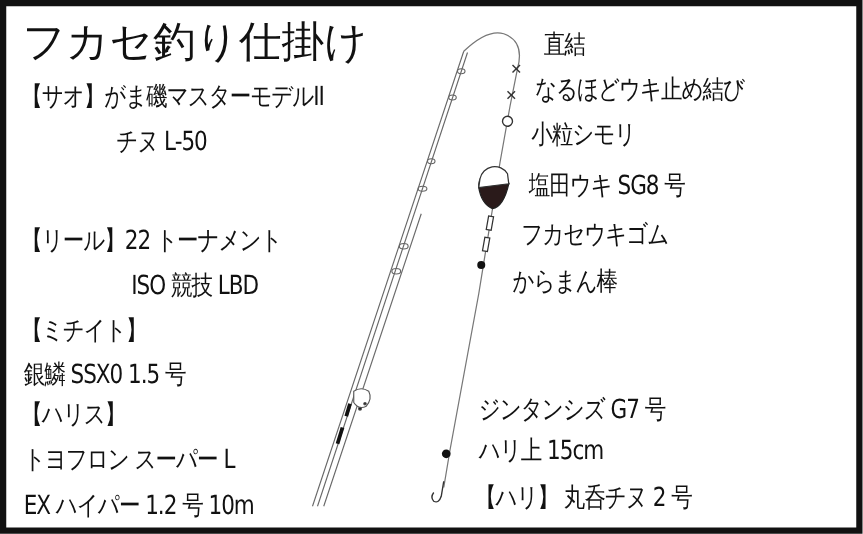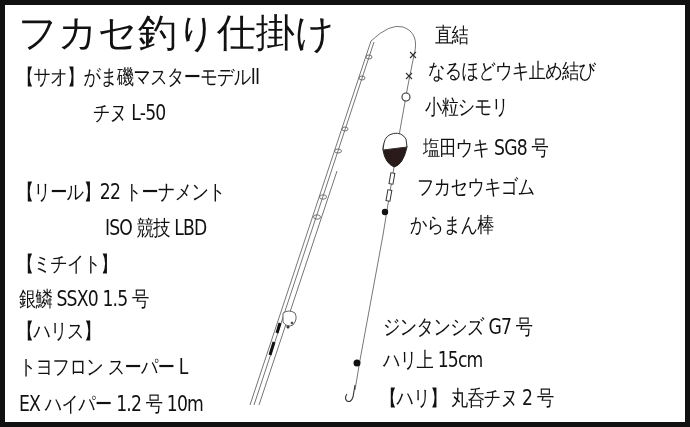--- a/index.html
+++ b/index.html
@@ -13,21 +13,21 @@
     font-family: "DejaVu Sans", "Liberation Sans", sans-serif;
     color: #111111;
   }
   .t {
     position: absolute;
     white-space: nowrap;
     line-height: 1;
     letter-spacing: -1px;
     transform-origin: left top;
   }
-  .title { font-size: 39px; letter-spacing: 0px; font-family: Liberation Mono, monospace; }
+  .title { font-size: 34px; letter-spacing: 0px; }
   .lbl { font-size: 21px; transform: scaleX(0.82); }
   svg.diagram { position: absolute; left: 0; top: 0; }
 </style>
 </head>
 <body>
 
 <div class="frame">
 
   <svg class="diagram" width="690" height="427" viewBox="0 0 690 427">
 

